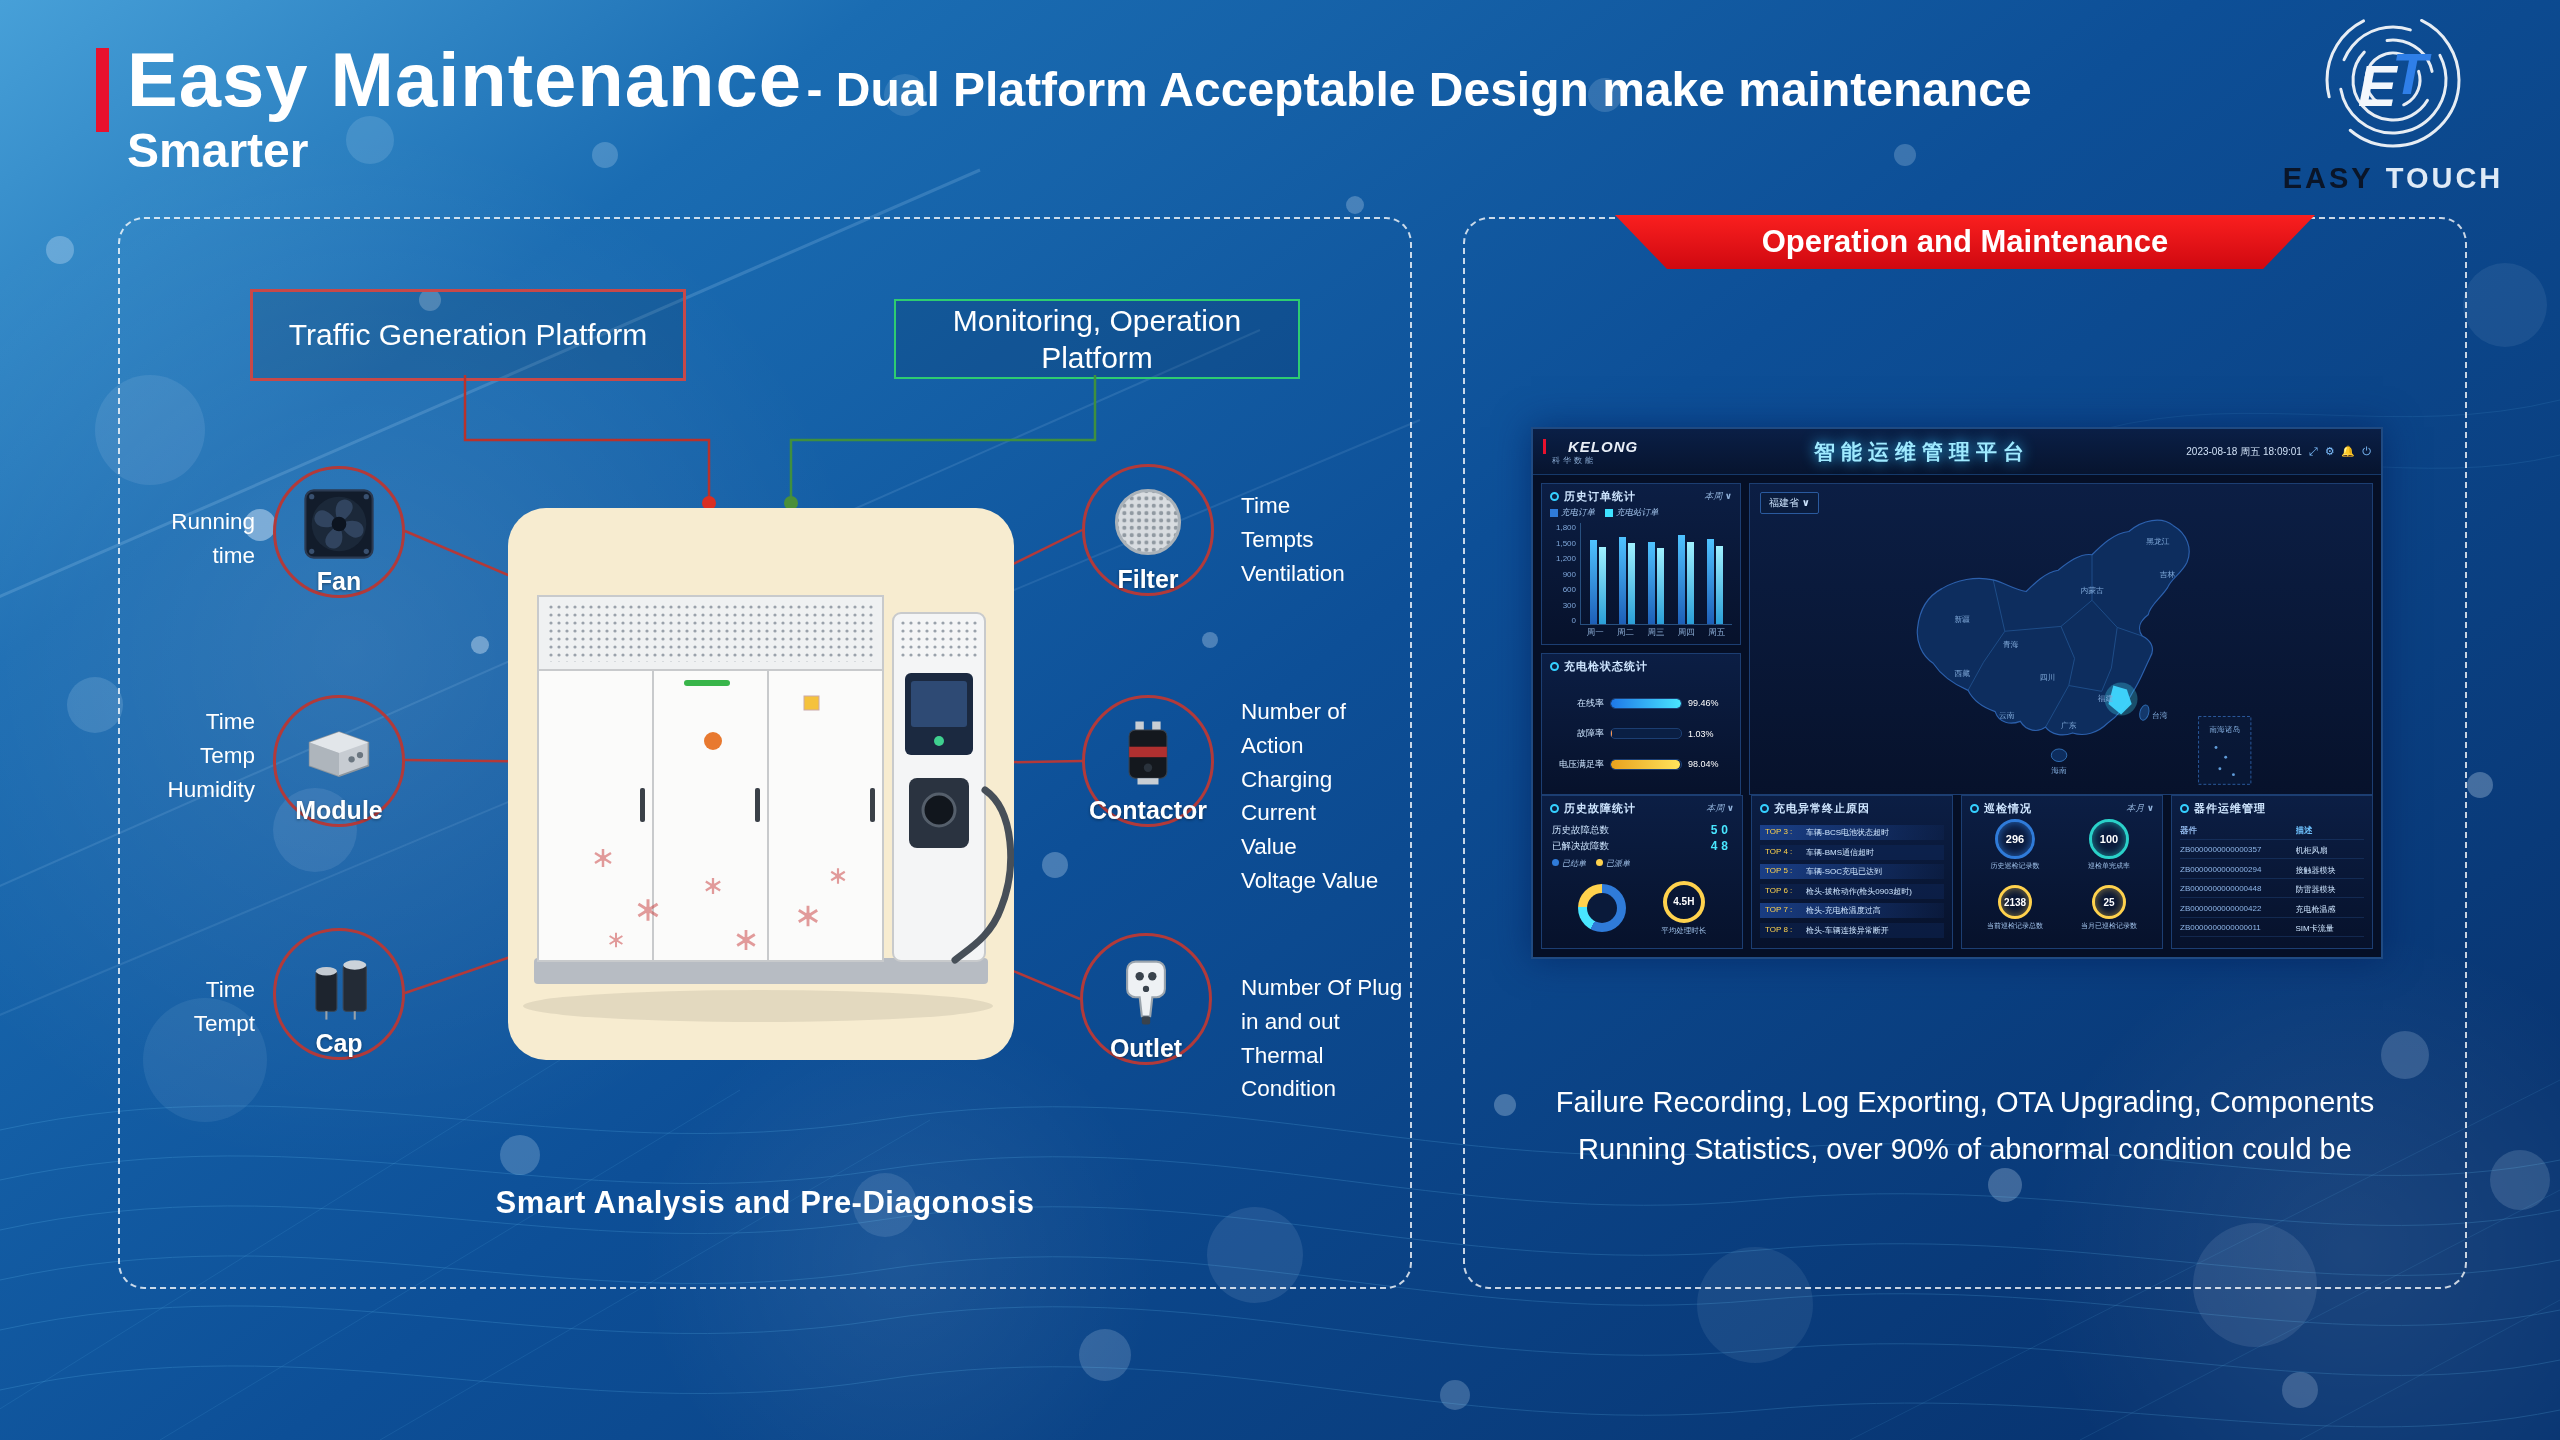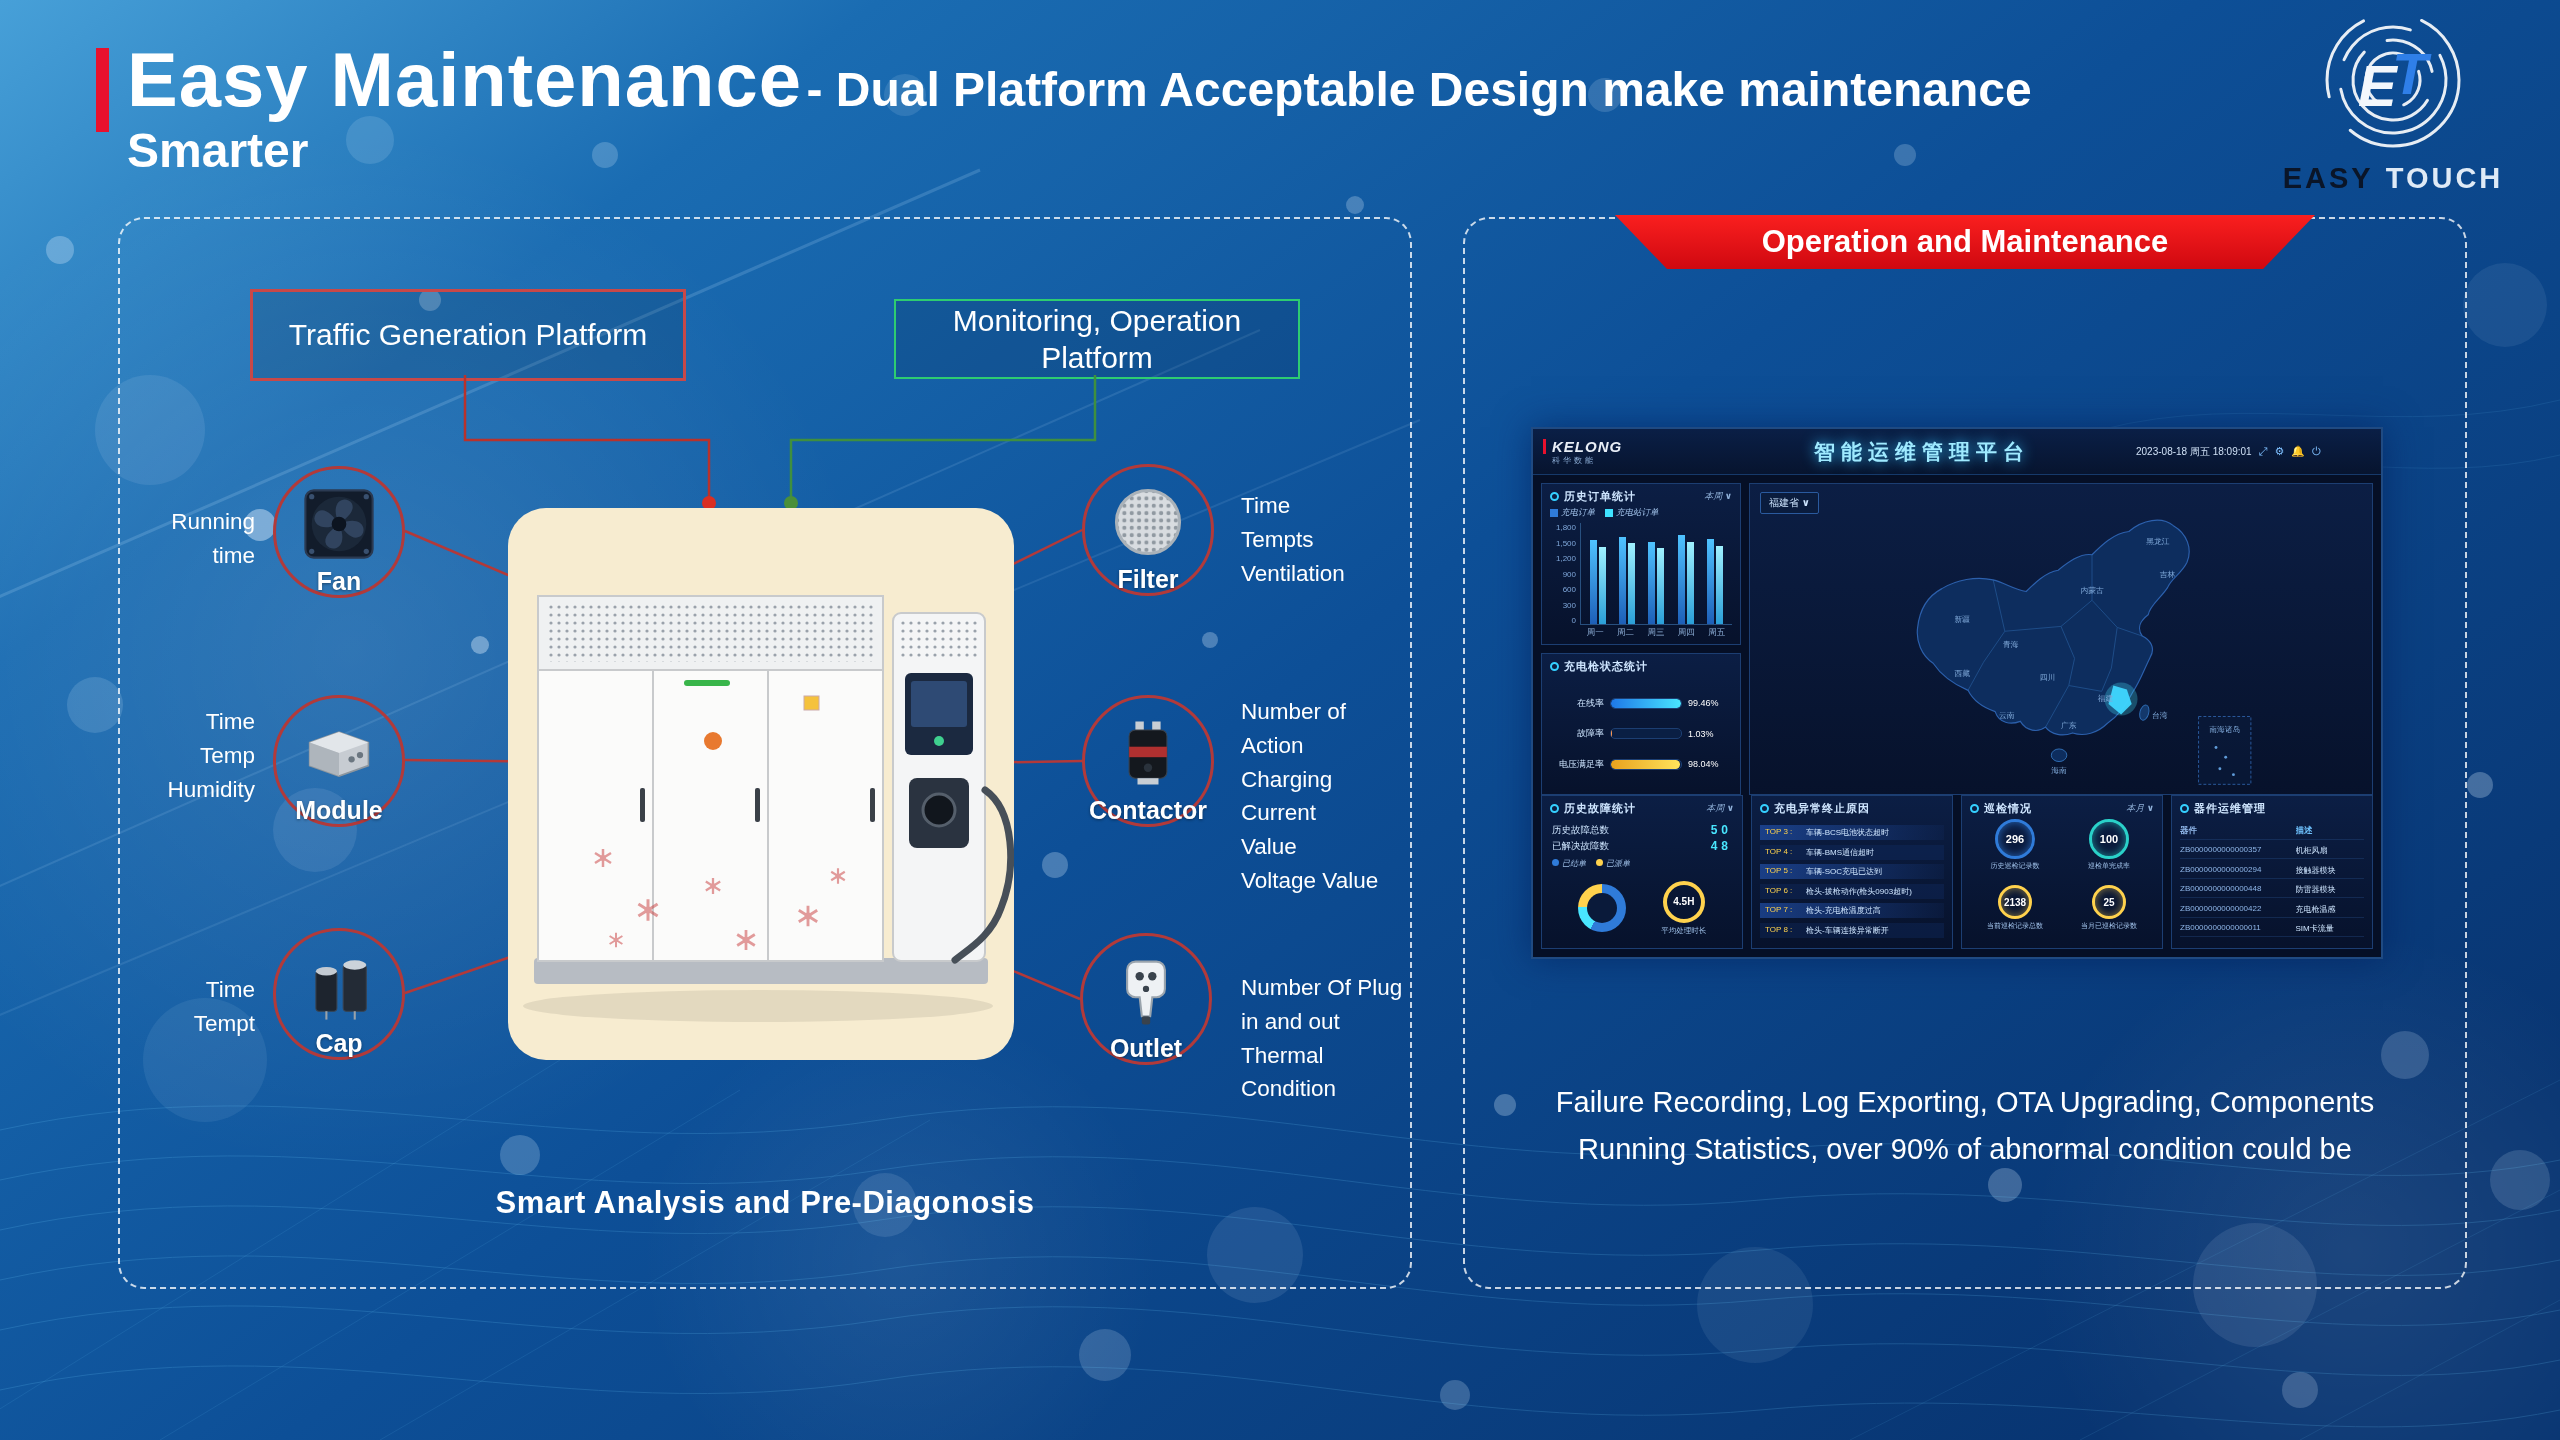--- a/index.html
+++ b/index.html
@@ -63,25 +63,25 @@
   .anno-outlet{left:1121px;top:752px;}
 
   .caption{position:absolute;left:0;right:0;bottom:66px;text-align:center;font-size:31px;font-weight:bold;letter-spacing:.5px;}
 
   
   .dashboard{position:absolute;left:66px;top:208px;width:852px;height:532px;background:#050f26;
              border:2px solid #1f4a82;box-shadow:0 0 34px rgba(0,30,90,.6);box-sizing:border-box;}
   .dash-header{position:absolute;top:0;left:0;right:0;height:46px;background:linear-gradient(180deg,#0a1f46,#07142f);
                border-bottom:1px solid #16396a;display:flex;align-items:center;padding:0 10px;box-sizing:border-box;}
   .dash-brand{width:165px;display:flex;flex-direction:column;line-height:1;}
-  .brand-main{font-size:15px;font-style:italic;font-weight:bold;color:#e8eef6;letter-spacing:1px;border-left:3px solid #e8112d;padding-left:6px;}
+  .brand-main{font-size:15px;font-style:italic;font-weight:bold;color:#e8eef6;letter-spacing:1px;border-left:3px solid #e8112d;padding-left:22px;}
   .brand-sub{font-size:8px;color:#8fb0d8;margin-top:3px;letter-spacing:3px;padding-left:9px;}
   .dash-title-wrap{flex:1;text-align:center;}
   .dash-title{font-size:21px;letter-spacing:6px;color:#9feaff;font-weight:bold;text-shadow:0 0 14px rgba(47,190,255,.95);}
-  .dash-meta{width:235px;display:flex;align-items:center;gap:7px;font-size:10px;color:#cfe0f5;}
+  .dash-meta{width:235px;display:flex;align-items:center;justify-content:flex-end;gap:7px;font-size:10px;color:#cfe0f5;}
   .dash-ico{font-size:11px;color:#7fc0ff;cursor:pointer;}
   .dash-body{position:absolute;top:46px;left:0;right:0;bottom:0;padding:8px;display:flex;flex-direction:column;gap:0;box-sizing:border-box;}
   .dash-top{flex:1;display:flex;gap:8px;min-height:0;}
   .dash-left{width:200px;display:flex;flex-direction:column;gap:8px;flex:none;}
   .dpanel{background:linear-gradient(180deg,rgba(14,36,80,.72),rgba(7,18,44,.88));border:1px solid #1c3e72;
           position:relative;box-sizing:border-box;}
   .dpanel-head{display:flex;align-items:center;gap:5px;padding:5px 8px 3px;font-size:11px;color:#cfe6ff;}
   .dp-dot{width:9px;height:9px;border:2px solid #35d0ff;border-radius:50%;box-sizing:border-box;flex:none;}
   .dp-title{font-weight:bold;letter-spacing:1px;flex:1;white-space:nowrap;overflow:hidden;}
   .dp-period{font-size:9px;color:#8fb0d8;cursor:pointer;white-space:nowrap;}

